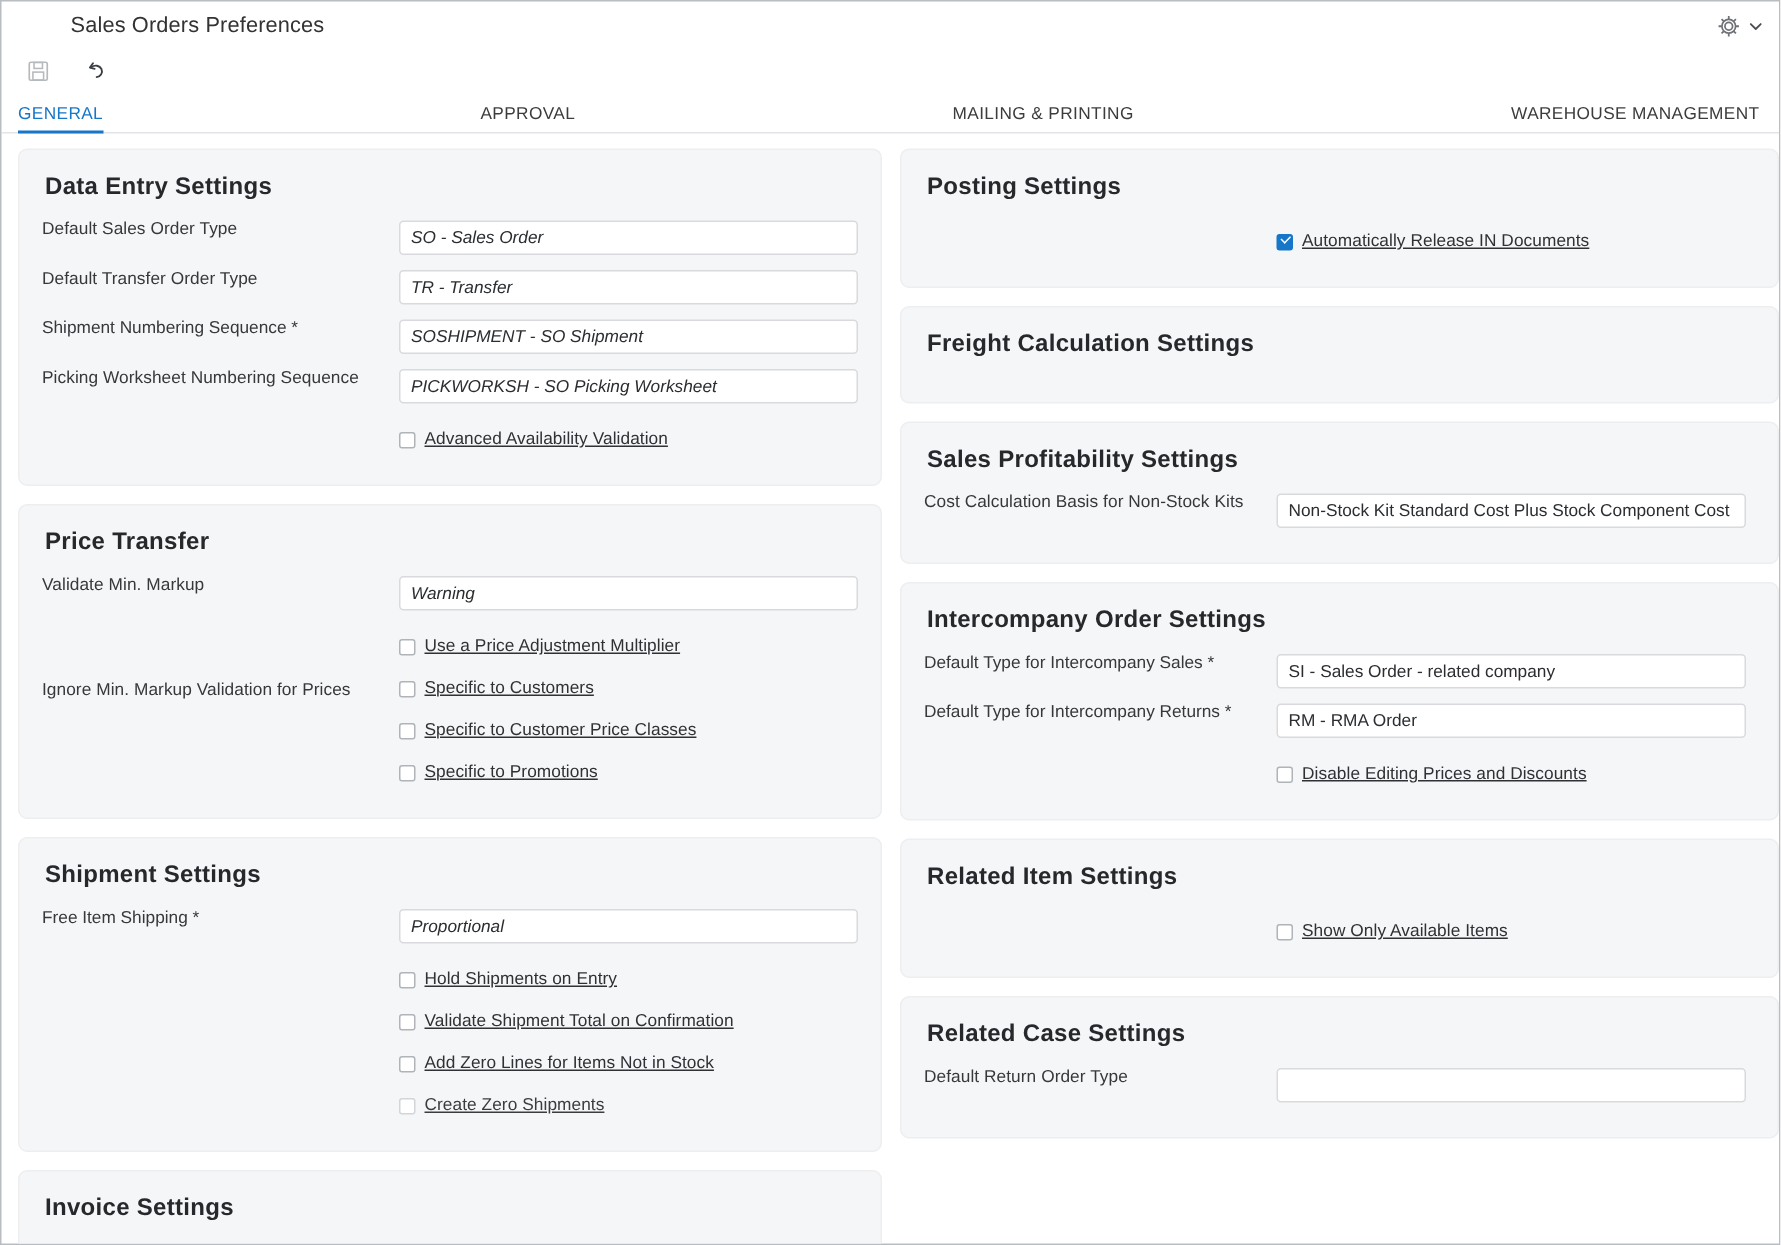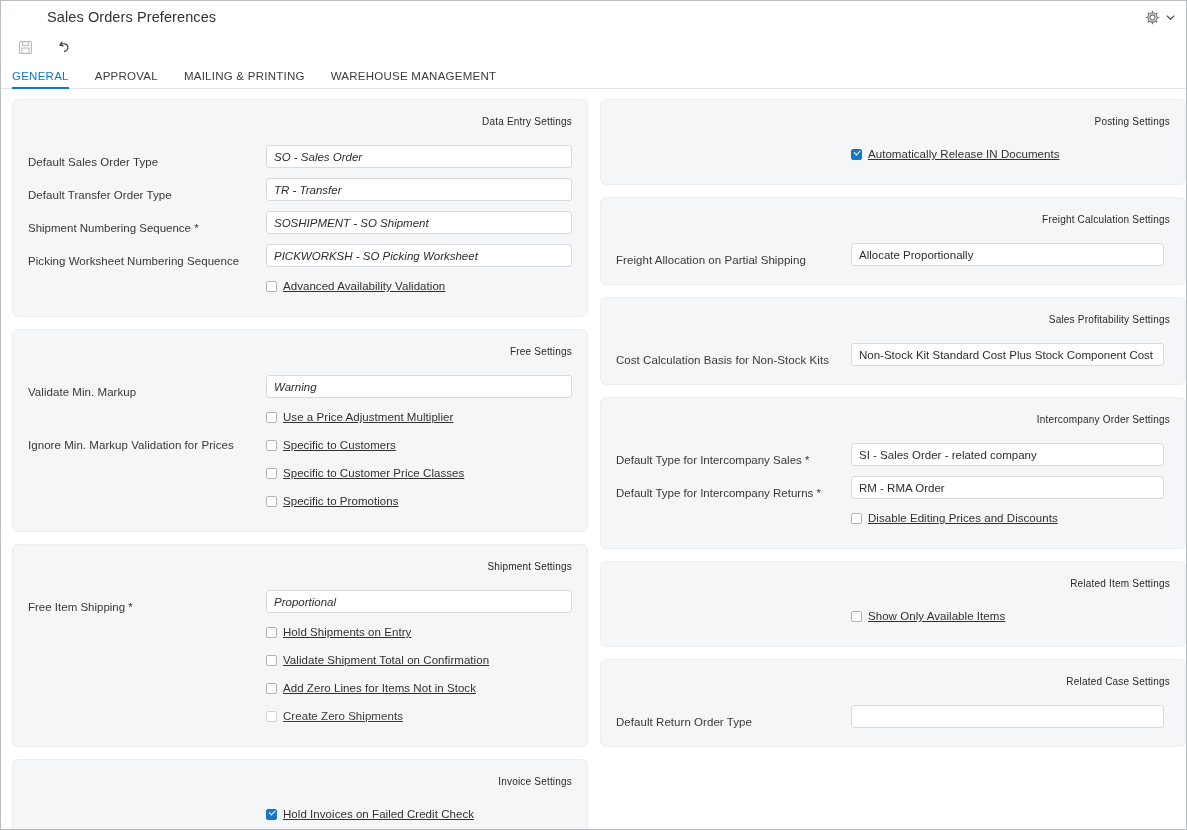--- a/index.html
+++ b/index.html
@@ -61,20 +61,21 @@
   }
 
   
   .tabbar {
     height: 28px;
     display: flex;
     align-items: flex-end;
     border-bottom: 1px solid #e2e4e7;
     padding-left: 11px;
     box-sizing: border-box;
+    justify-content: space-between;
   }
   .tab {
     font-size: 11.5px;
     color: #3c3c3c;
     letter-spacing: .25px;
     padding: 0 13px 6px 13px;
     cursor: pointer;
     position: relative;
     white-space: nowrap;
   }
@@ -100,31 +101,30 @@
 
   .panel {
     background: #f5f6f7;
     border: 1px solid #eceef0;
     border-radius: 6px;
     padding: 14px 15px 16px 15px;
     margin-bottom: 12px;
     box-sizing: border-box;
   }
   .panel-title {
-    font-size: 10px;
-    font-weight: normal;
+    font-size: 16px;
+    font-weight: bold;
     color: #26282b;
     letter-spacing: .2px;
     margin: 2px 0 13px 2px;
-    text-align: right;
   }
 
   .row {
     display: flex;
-    align-items: flex-end;
+    align-items: flex-start;
     min-height: 28px;
     margin-bottom: 5px;
   }
   .row.tight { margin-bottom: 2px; }
   .lbl {
     font-size: 11.5px;
     color: #36383b;
     flex: 0 0 auto;
     letter-spacing: .05px;
   }
@@ -273,21 +273,21 @@
         </div>
 
         <div class="cbrow">
           <div class="spacer"></div>
           <div class="cb"></div>
           <div class="cbtext">Advanced Availability Validation</div>
         </div>
       </div>
 
       <div class="panel">
-        <div class="panel-title">Free Settings</div>
+        <div class="panel-title">Price Transfer</div>
 
         <div class="row">
           <div class="lbl">Validate Min. Markup</div>
           <div class="field sel">Warning</div>
         </div>
 
         <div class="cbrow">
           <div class="spacer"></div>
           <div class="cb"></div>
           <div class="cbtext">Use a Price Adjustment Multiplier</div>
@@ -366,24 +366,20 @@
         <div class="panel-title">Posting Settings</div>
         <div class="cbrow">
           <div class="spacer"></div>
           <div class="cb checked"></div>
           <div class="cbtext">Automatically Release IN Documents</div>
         </div>
       </div>
 
       <div class="panel">
         <div class="panel-title">Freight Calculation Settings</div>
-        <div class="row tight">
-          <div class="lbl">Freight Allocation on Partial Shipping</div>
-          <div class="field sel">Allocate Proportionally</div>
-        </div>
       </div>
 
       <div class="panel">
         <div class="panel-title">Sales Profitability Settings</div>
         <div class="row tight">
           <div class="lbl">Cost Calculation Basis for Non-Stock Kits</div>
           <div class="field sel">Non-Stock Kit Standard Cost Plus Stock Component Cost</div>
         </div>
       </div>
 

